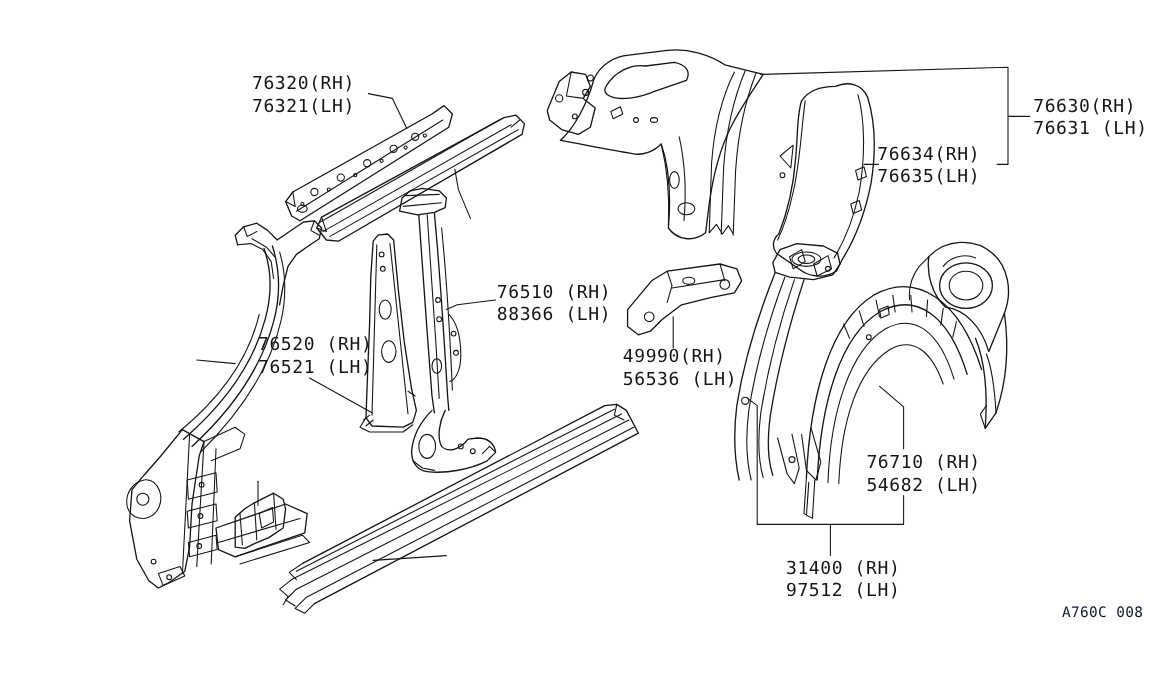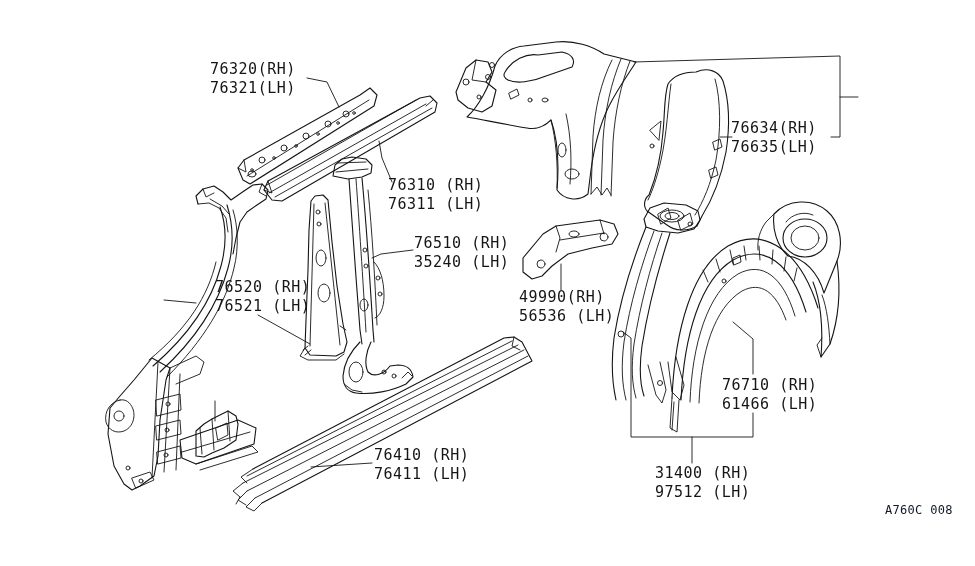--- a/index.html
+++ b/index.html
@@ -182,47 +182,43 @@
     <path class="ln thin" d="M634,62 L840,56 L840,137 L831,137 M840,97 L858,97"></path>
     <path class="ln thin" d="M732,137 L720,137"></path>
     <path class="ln thin" d="M733,322 L753,339 L753,374 M753,413 L753,437 L631,437 L631,338 L623,332 M692,437 L692,463"></path>
   </g>
 </svg>
 
   <div class="lbl" style="left:210px;top:60px">
     <div>76320(RH)</div>
     <div>76321(LH)</div>
   </div>
-  <div class="lbl" style="left:388px;top:176px">
-    <div>76310 (RH)</div>
-    <div>76311 (LH)</div>
-  </div>
   <div class="lbl" style="left:414px;top:234px">
     <div>76510 (RH)</div>
-    <div>35240 (LH)</div>
+    <div>88366 (LH)</div>
   </div>
   <div class="lbl" style="left:215px;top:278px">
     <div>76520 (RH)</div>
     <div>76521 (LH)</div>
   </div>
-  <div class="lbl" style="left:374px;top:446px">
-    <div>76410 (RH)</div>
-    <div>76411 (LH)</div>
-  </div>
   <div class="lbl" style="left:519px;top:288px">
     <div>49990(RH)</div>
     <div>56536 (LH)</div>
   </div>
+  <div class="lbl" style="left:861px;top:79px">
+    <div>76630(RH)</div>
+    <div>76631 (LH)</div>
+  </div>
   <div class="lbl" style="left:731px;top:119px">
     <div>76634(RH)</div>
     <div>76635(LH)</div>
   </div>
   <div class="lbl" style="left:722px;top:376px">
     <div>76710 (RH)</div>
-    <div>61466 (LH)</div>
+    <div>54682 (LH)</div>
   </div>
   <div class="lbl" style="left:655px;top:464px">
     <div>31400 (RH)</div>
     <div>97512 (LH)</div>
   </div>
 
   <div class="code" style="left:885px;top:503px">A760C 008</div>
 </div>
 
 </body></html>

